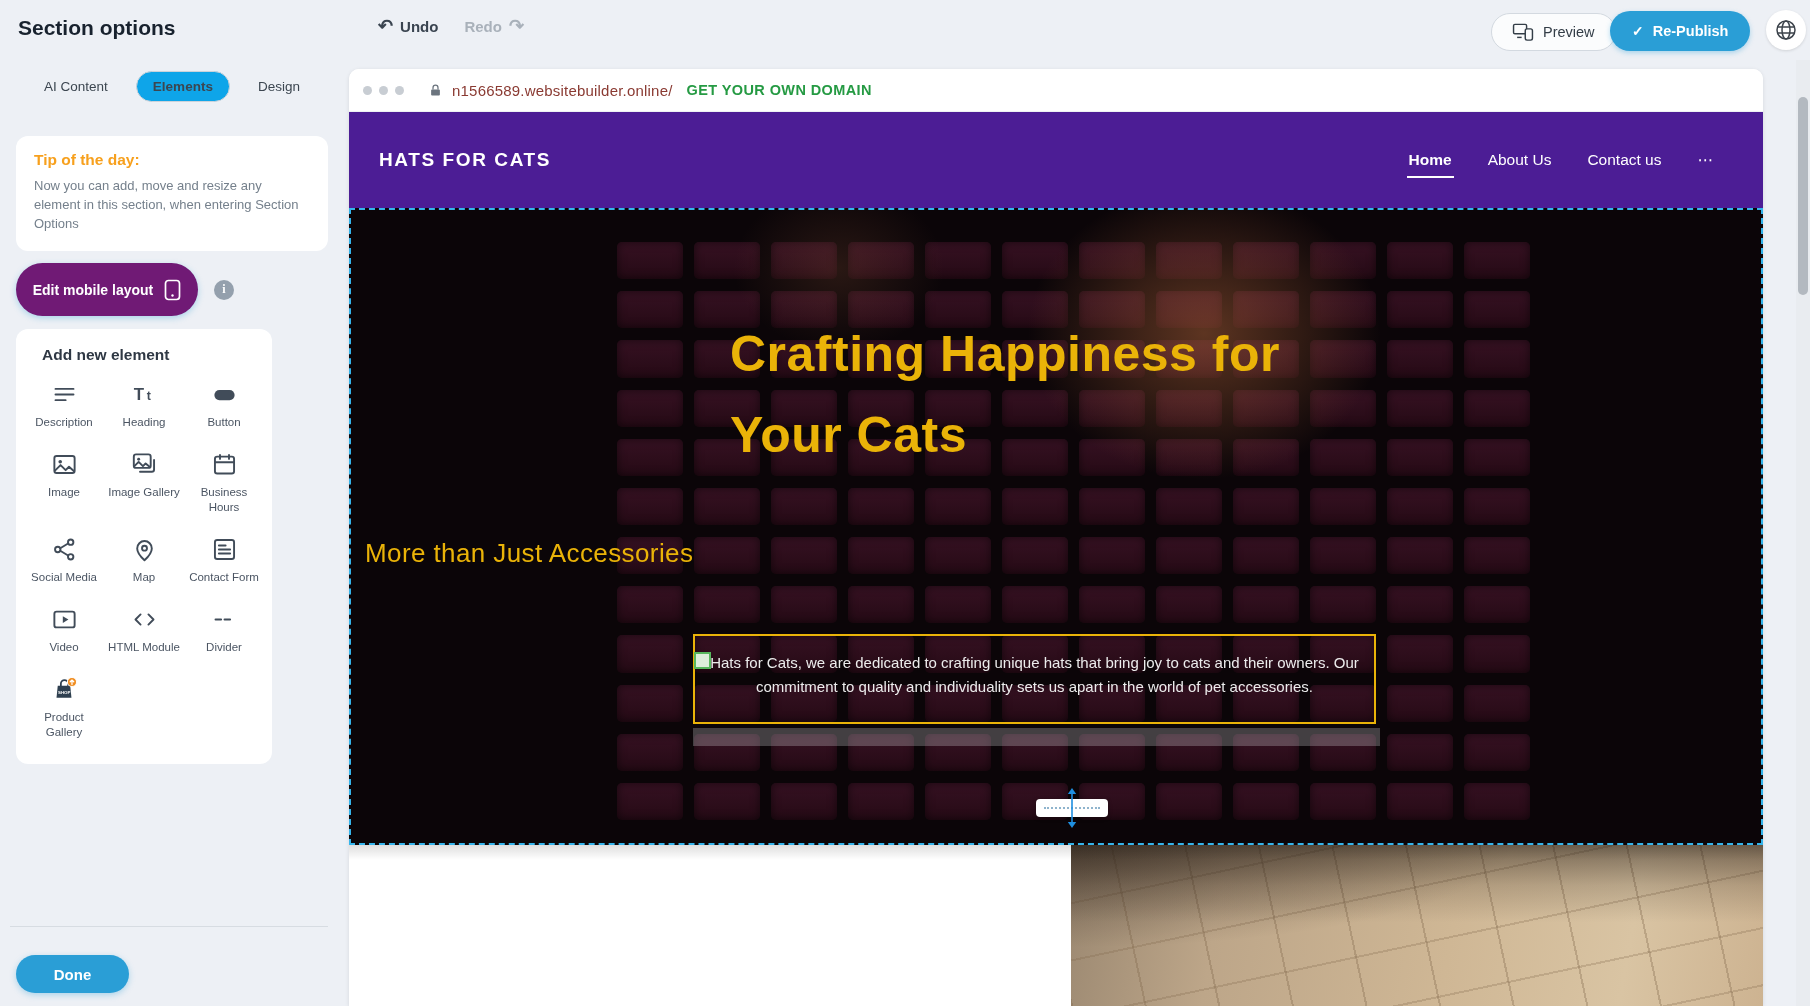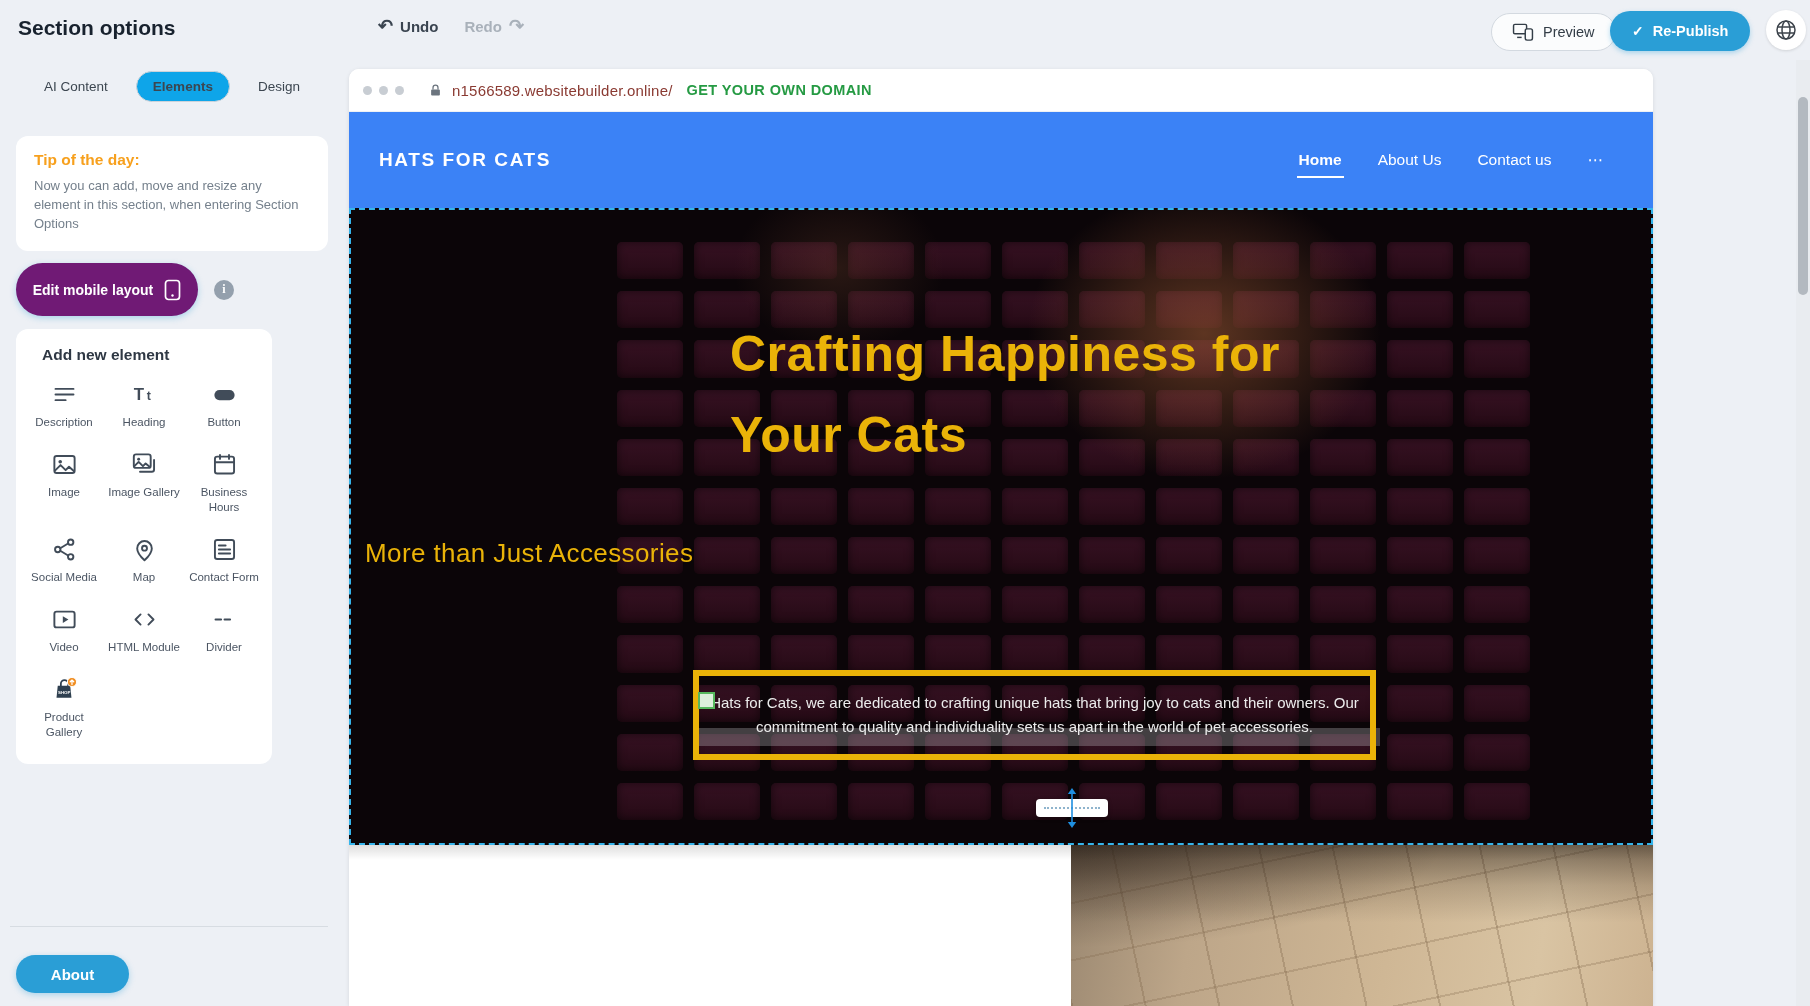--- a/index.html
+++ b/index.html
@@ -50,53 +50,53 @@
   .element-item { display:flex; flex-direction:column; align-items:center; gap:6px; cursor:pointer; padding:2px 2px; }
   .el-icon { height:29px; display:flex; align-items:center; justify-content:center; }
   .el-icon svg { width:27px; height:27px; stroke:#414c59; stroke-width:1.7; fill:none; stroke-linecap:round; stroke-linejoin:round; }
   .el-label { font-size:11.5px; color:#4b5563; line-height:1.3; text-align:center; max-width:86px; }
 
   .sidebar-divider { position:absolute; left:10px; top:926px; width:318px; height:1px; background:#d7dce2; }
   .done-btn { position:absolute; left:16px; top:955px; width:113px; height:38px; background:#2a9ed6; border-radius:20px;
     display:flex; align-items:center; justify-content:center; color:#fff; font-size:15px; font-weight:700; cursor:pointer; box-shadow:0 2px 6px rgba(42,158,214,.35); }
 
   
-  .browser { position:absolute; left:349px; top:69px; width:1304px; height:937px; background:#fff; border-radius:10px 10px 0 0; box-shadow:0 1px 4px rgba(0,0,0,.10); }
+  .browser { position:absolute; left:349px; top:69px; width:1414px; height:937px; background:#fff; border-radius:10px 10px 0 0; box-shadow:0 1px 4px rgba(0,0,0,.10); }
   .chrome { height:43px; display:flex; align-items:center; padding:0 14px; border-bottom:1px solid #eef1f4; border-radius:10px 10px 0 0; background:#fff; position:relative; z-index:3; }
   .win-dots { display:flex; gap:7px; margin-right:24px; }
   .win-dot { width:9px; height:9px; border-radius:50%; background:#c8cdd3; }
   .lock { margin-right:9px; display:flex; }
   .lock svg { width:15px; height:15px; }
   .url-text { font-size:15px; color:#8a3a32; letter-spacing:.2px; }
   .domain-cta { margin-left:14px; font-size:14.5px; font-weight:700; color:#259a43; letter-spacing:.4px; cursor:pointer; }
 
   .viewport { position:absolute; left:0; top:43px; right:0; bottom:0; overflow:hidden; background:#fff; }
 
-  .site-header { height:96px; background:#3b82f6; display:flex; align-items:center; justify-content:space-between; padding:0 50px 0 30px; position:relative; z-index:2; }
+  .site-header { height:96px; background:#4c1d95; display:flex; align-items:center; justify-content:space-between; padding:0 50px 0 30px; position:relative; z-index:2; }
   .logo { color:#fff; font-size:19px; font-weight:700; letter-spacing:1.6px; cursor:pointer; }
   .site-nav { display:flex; align-items:center; gap:36px; }
   .nav-item { color:#fff; font-size:15.5px; cursor:pointer; position:relative; }
   .nav-item.active { font-weight:700;margin-left:36px; }
   .nav-item.active::after { content:""; position:absolute; left:-2px; right:-2px; bottom:-9px; height:2px; background:#fff; }
 
   .hero { position:relative; height:637px; background:#0b0508; overflow:hidden; }
   .wall { position:absolute; left:268px; top:34px; width:913px; height:578px; display:grid;
     grid-template-columns:repeat(12,1fr); grid-template-rows:repeat(12,1fr); gap:12px 11px; z-index:1; }
   .wall-cell { background:linear-gradient(180deg,#361122 0%,#250a15 100%); border-radius:5px; box-shadow:inset 0 0 10px rgba(0,0,0,.55); }
   .glow-a { position:absolute; left:620px; top:-70px; width:470px; height:390px; border-radius:50%;
     background:radial-gradient(closest-side, rgba(175,100,58,.50), rgba(175,100,58,0) 75%); z-index:2; pointer-events:none; }
   .glow-b { position:absolute; left:350px; top:-50px; width:280px; height:220px; border-radius:50%;
     background:radial-gradient(closest-side, rgba(150,90,60,.22), rgba(150,90,60,0) 75%); z-index:2; pointer-events:none; }
 
   .hero-content { position:absolute; left:16px; top:0; width:1370px; height:100%; z-index:3; text-align:left; color:#eab308; }
   .hero-title { position:absolute; top:106px; left:0; width:100%; }
   .hero-title span { display:block; margin:0 auto; max-width:640px; font-size:50px; line-height:81px; font-weight:600; letter-spacing:.5px; }
   .hero-subtitle { position:absolute; top:330px; left:0; width:100%; font-size:26px; font-weight:500; letter-spacing:.4px; }
 
-  .para-box { position:absolute; left:344px; top:426px; width:683px; height:90px; border:6px solid #eab308; z-index:3;margin-top:36px; }
+  .para-box { position:absolute; left:344px; top:426px; width:683px; height:90px; border:2px solid #eab308; z-index:3; }
   .para-text { padding:15px 8px 0; font-size:15px; line-height:24px; color:#ececec; text-align:center; }
   .green-handle { position:absolute; left:-1px; top:16px; width:17px; height:17px; background:#ddefdc; border:2px solid #57b85e; z-index:4; cursor:grab; }
   .selection-bar { position:absolute; left:344px; top:520px; width:687px; height:18px; background:rgba(215,215,220,.28); z-index:2; }
 
   .hero-selection { position:absolute; inset:0; border:2px dashed #35b5ec; z-index:5; pointer-events:none; }
 
   .resize-handle { position:absolute; left:687px; top:676px; width:72px; height:40px; z-index:8; cursor:ns-resize; }
   .rh-pill { position:absolute; left:0; top:11px; width:72px; height:18px; background:#fff; border-radius:4px; box-shadow:0 1px 4px rgba(0,0,0,.3); }
   .rh-pill::after { content:""; position:absolute; left:8px; right:8px; top:8px; border-top:2px dotted #8fb4cd; }
   .rh-arrows { position:absolute; left:29px; top:0; }
@@ -298,21 +298,21 @@
             <path d="M20.2 8.2V3.9M20.2 3.9l-1.7 1.7M20.2 3.9l1.7 1.7" stroke="#fff" stroke-width="1.2" fill="none"></path>
           </svg>
         </span>
         <span class="el-label">Product Gallery</span>
       </div>
     </div>
 </div>
 
 <div class="sidebar-divider"></div>
 <div class="done-btn">
-  <span>About</span>
+  <span>Done</span>
 </div>
 
 <div class="browser">
   <div class="chrome">
     <div class="win-dots">
       <span class="win-dot"></span>
       <span class="win-dot"></span>
       <span class="win-dot"></span>
     </div>
     <span class="lock">

